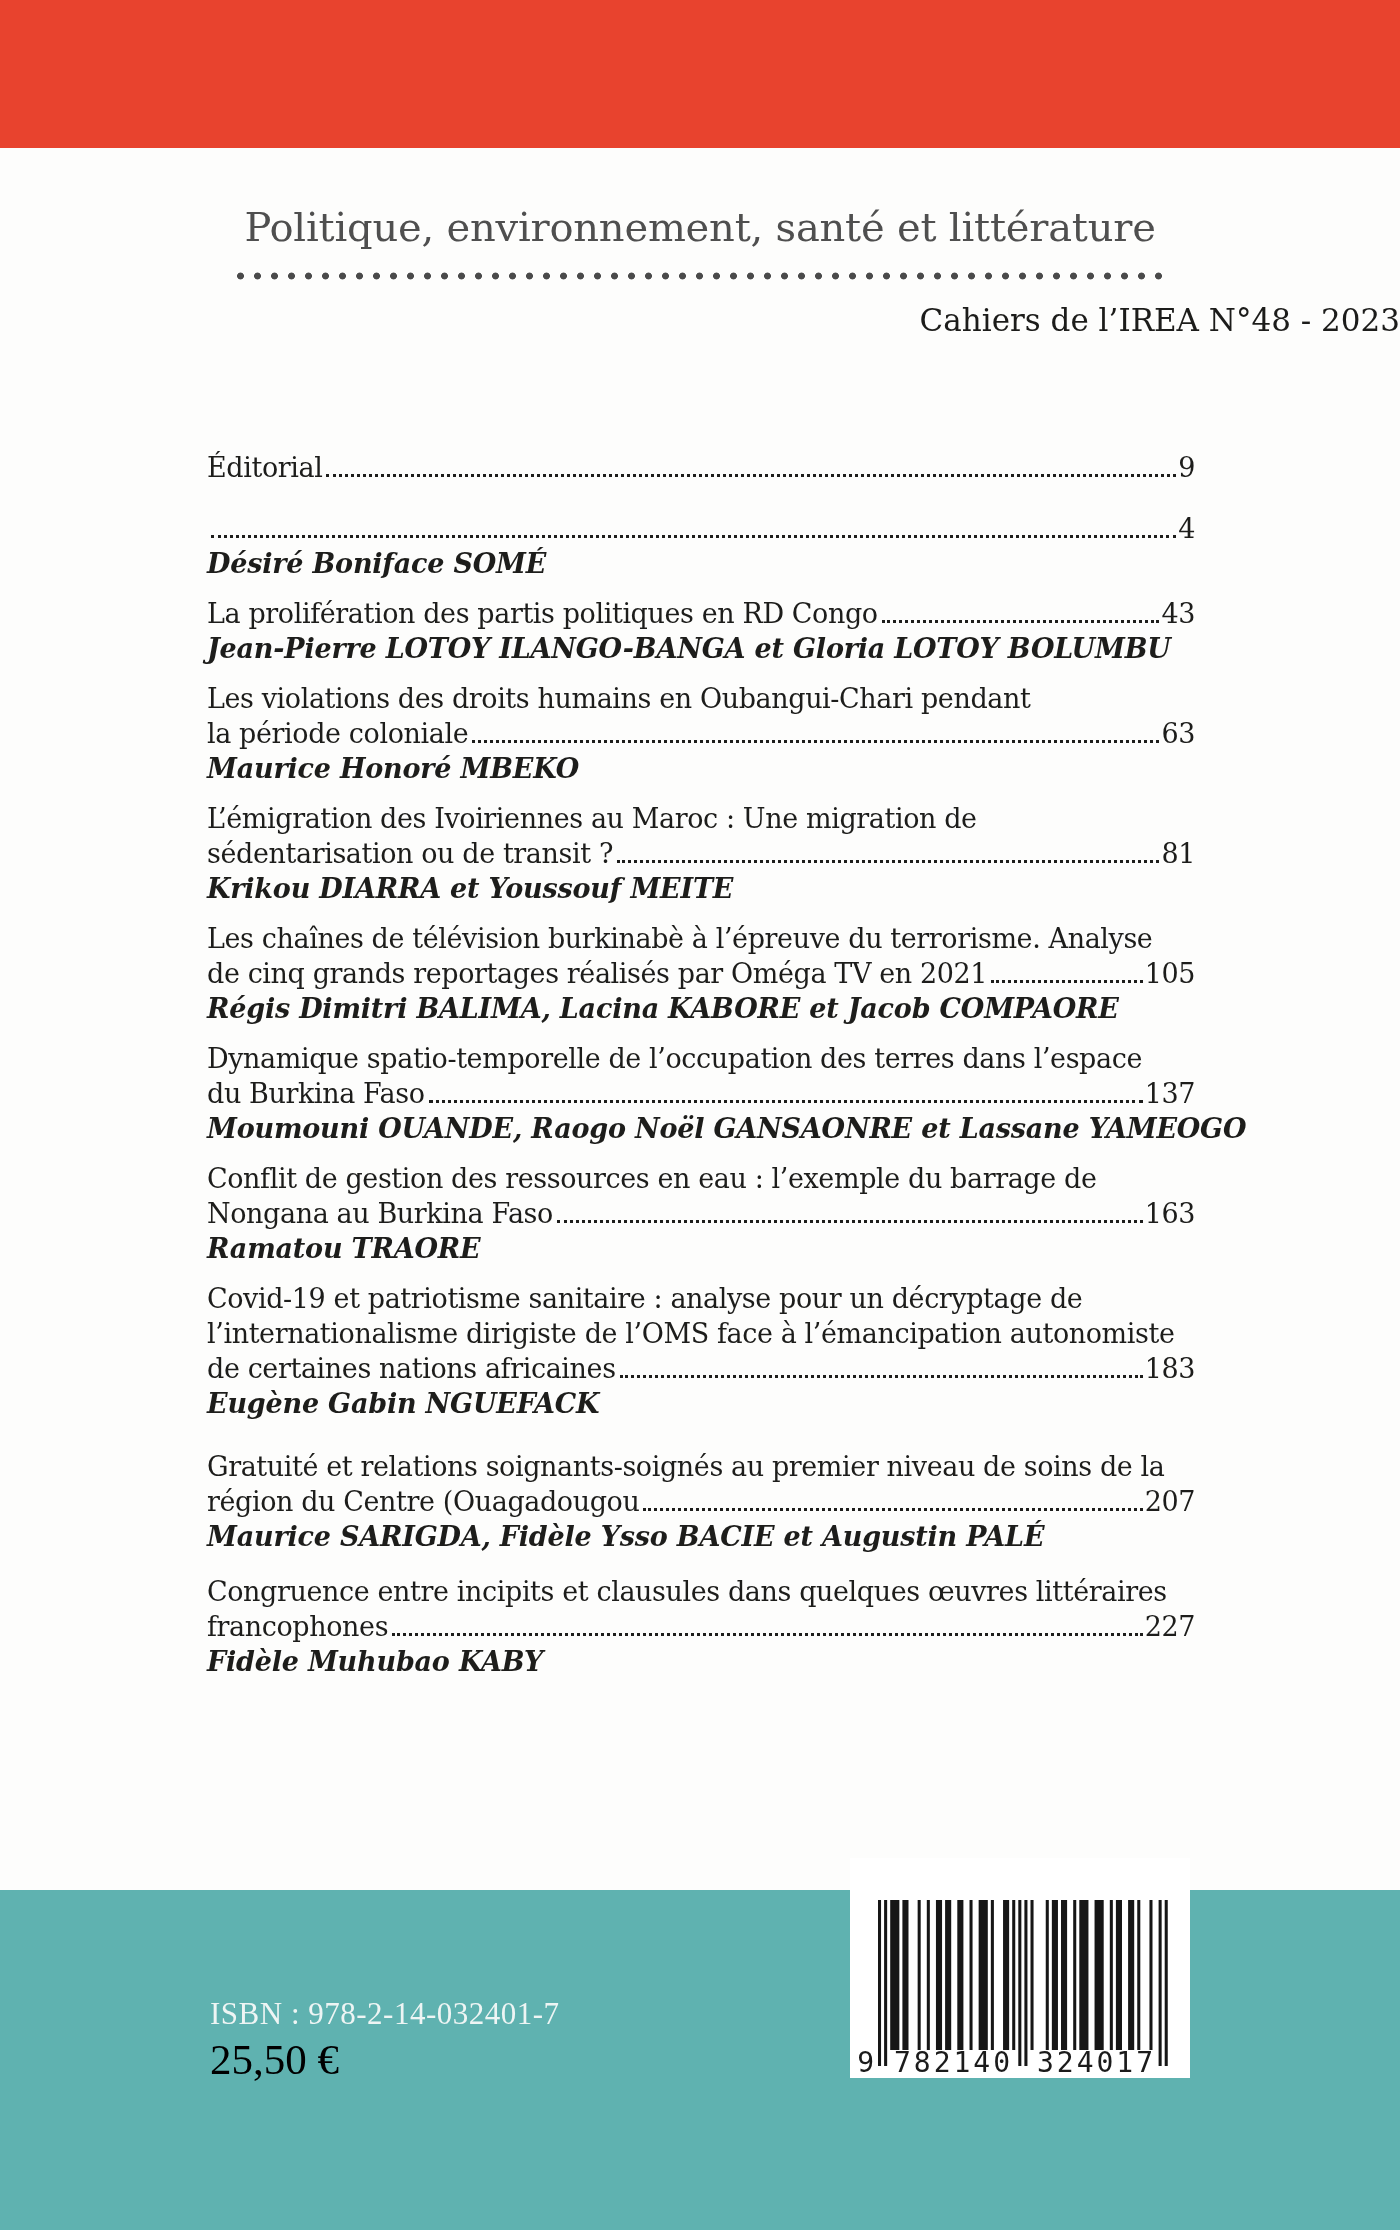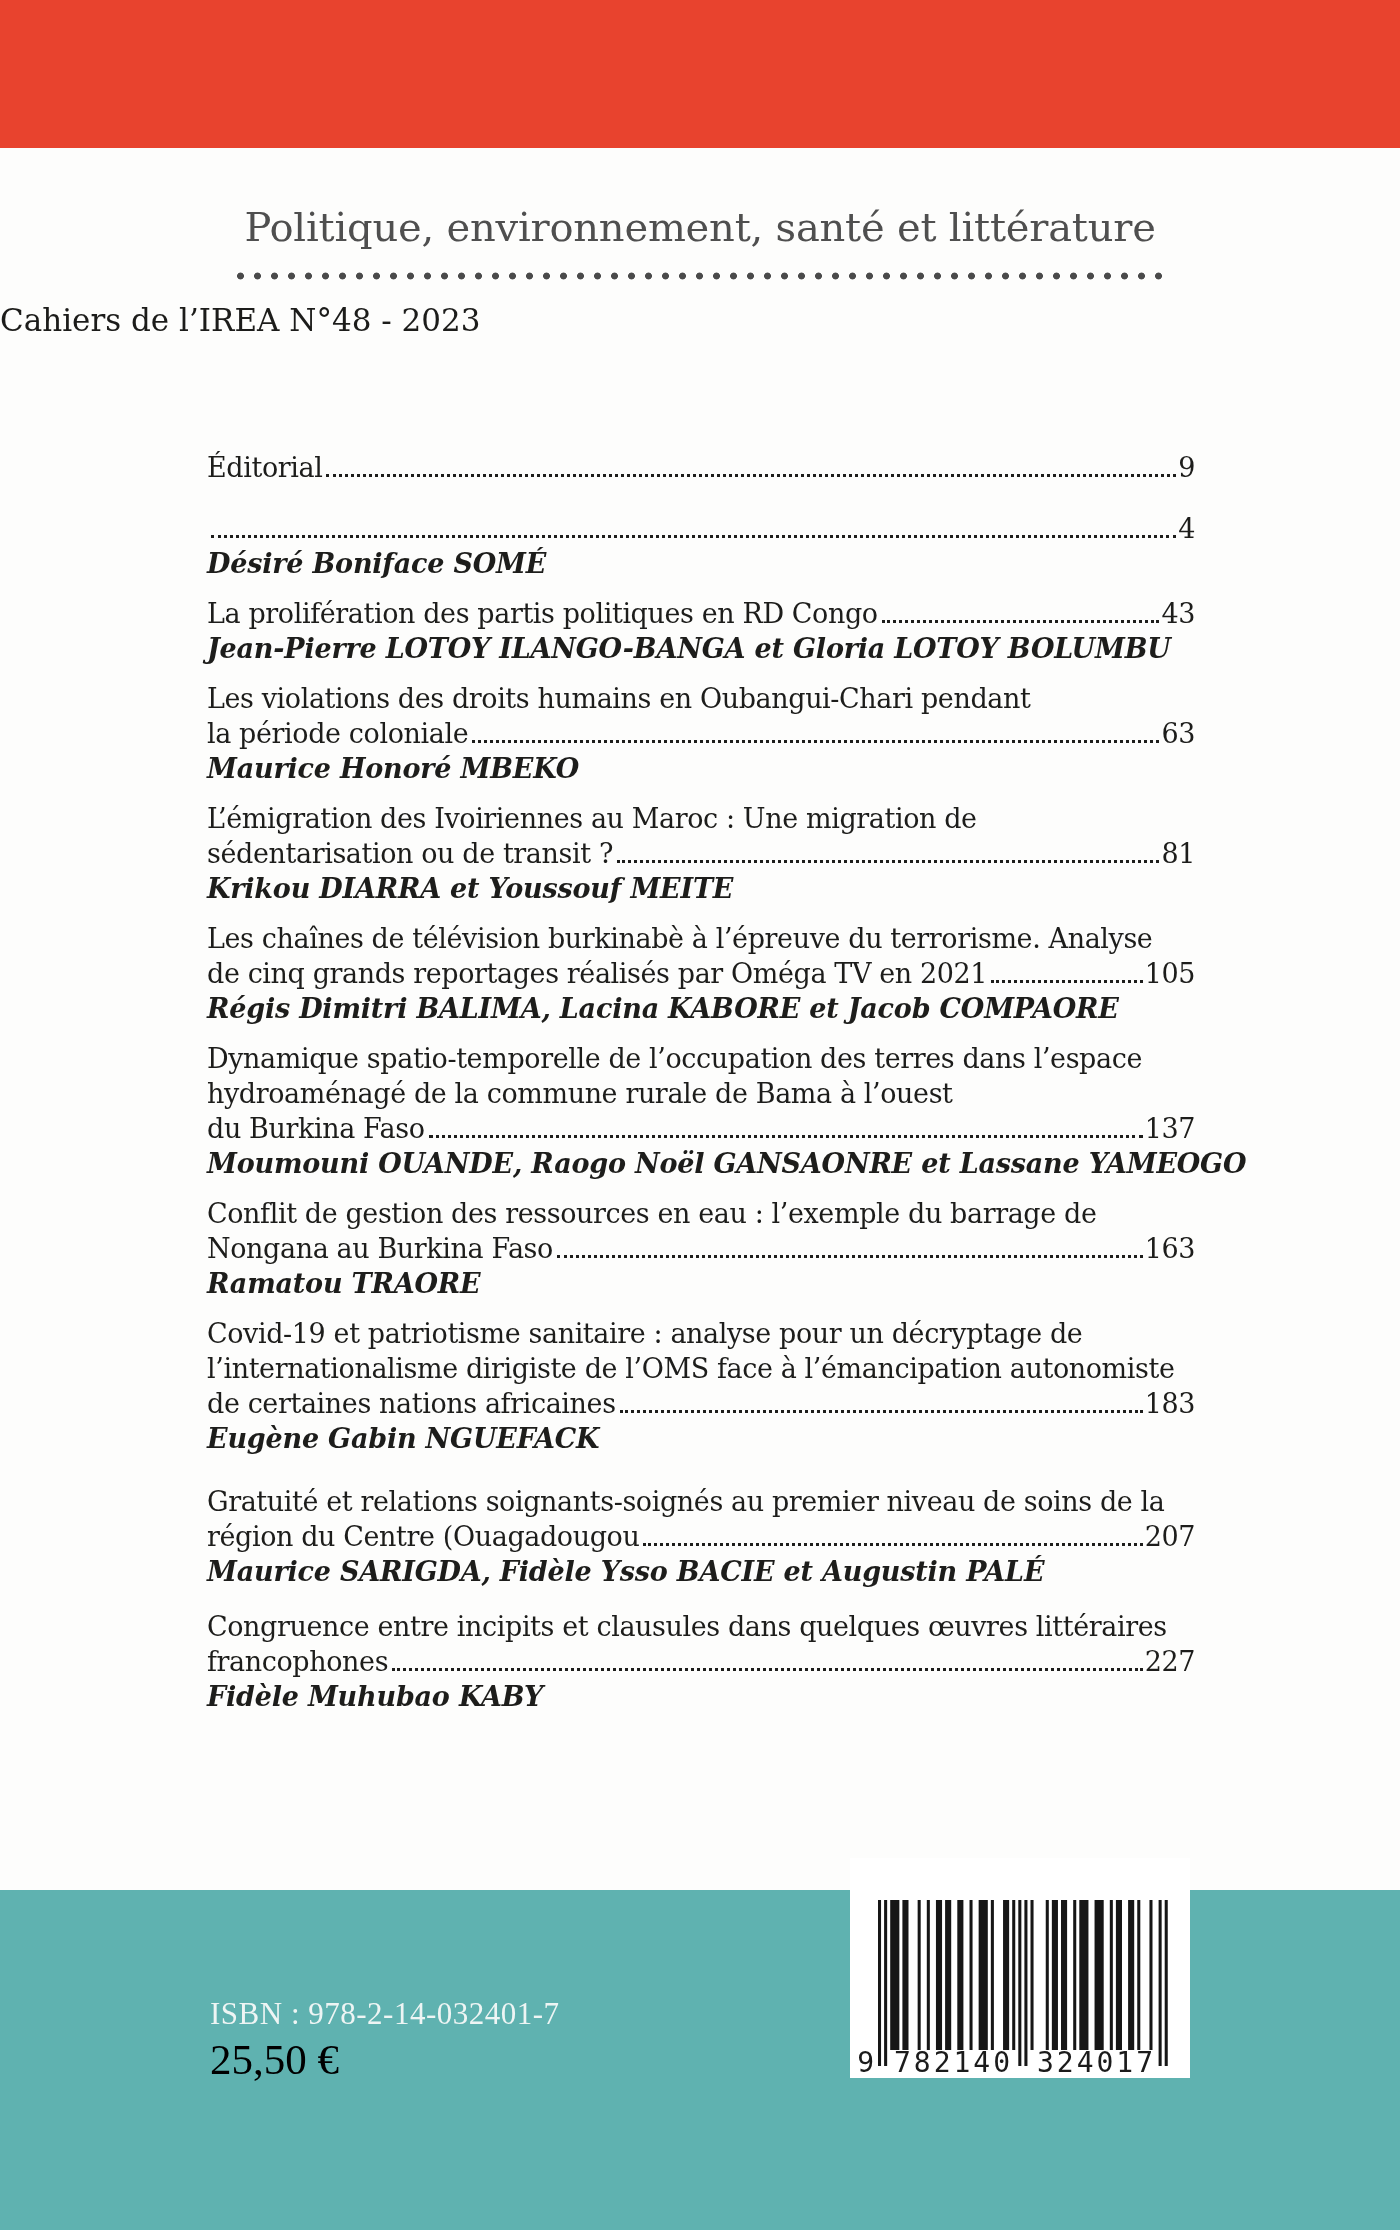--- a/index.html
+++ b/index.html
@@ -15,21 +15,21 @@
     position:absolute;left:0;top:204px;width:100%;text-align:center;
     font-size:40px;line-height:46px;color:#4f4f4f;letter-spacing:-0.2px;
   }
   #dots-separator{
     position:absolute;top:270px;left:50%;transform:translateX(-50%);
     width:936px;height:12px;
     background-image:radial-gradient(circle, #4a4a4a 3.1px, rgba(0,0,0,0) 3.8px);
     background-size:17px 12px;background-position:0 50%;background-repeat:repeat-x;
   }
   #subtitle{
-    position:absolute;left:0;top:299px;width:100%;text-align:left;
+    position:absolute;left:0;top:299px;width:100%;text-align:right;
     font-size:31px;line-height:42px;color:#1c1c1a;
   }
   
   #toc{position:absolute;left:207px;top:450px;width:988px;color:#1d1d1b;}
   .entry{margin:0 0 15px 0;}
   .entry.gap-xl{margin-bottom:26px;}
   .entry.gap-lg{margin-bottom:28px;}
   .entry.gap-md{margin-bottom:20px;}
   .tl{font-size:27px;line-height:35px;letter-spacing:-0.4px;white-space:nowrap;}
   .row{display:flex;align-items:flex-end;}
@@ -118,21 +118,20 @@
       <div class="row">
         <span class="tt">de cinq grands reportages réalisés par Oméga TV en 2021</span>
         <span class="lead"></span>
         <span class="pg">105</span>
       </div>
       <div class="auth">Régis Dimitri BALIMA, Lacina KABORE et Jacob COMPAORE</div>
     </div>
 
     <div class="entry">
       <div class="tl">Dynamique spatio-temporelle de l’occupation des terres dans l’espace</div>
-      <div class="tl">hydroaménagé de la commune rurale de Bama à l’ouest</div>
       <div class="row">
         <span class="tt">du Burkina Faso</span>
         <span class="lead"></span>
         <span class="pg">137</span>
       </div>
       <div class="auth">Moumouni OUANDE, Raogo Noël GANSAONRE et Lassane YAMEOGO</div>
     </div>
 
     <div class="entry">
       <div class="tl">Conflit de gestion des ressources en eau : l’exemple du barrage de</div>

